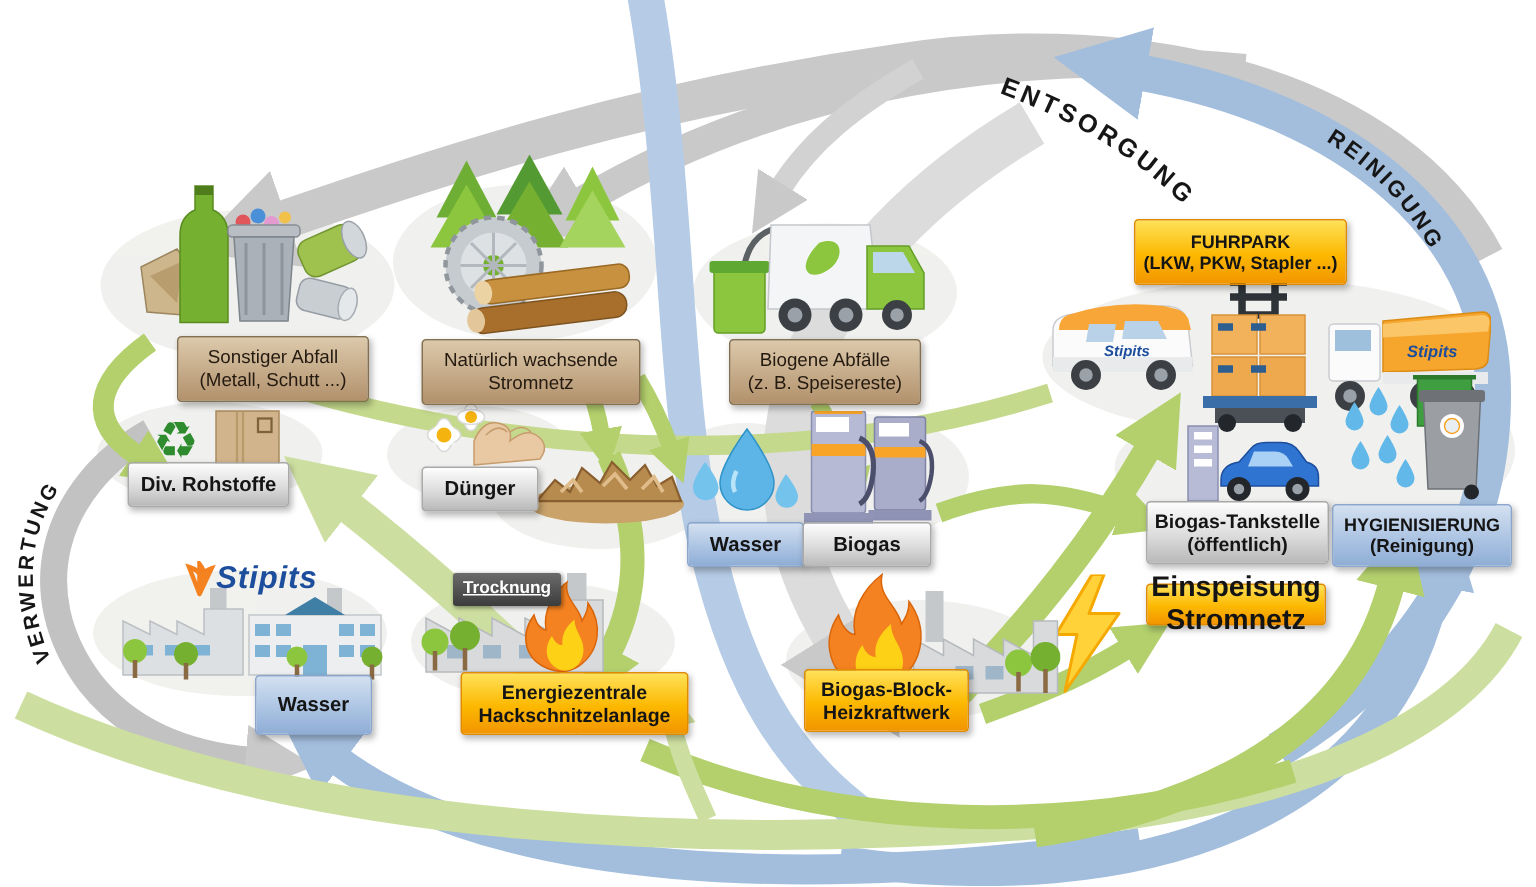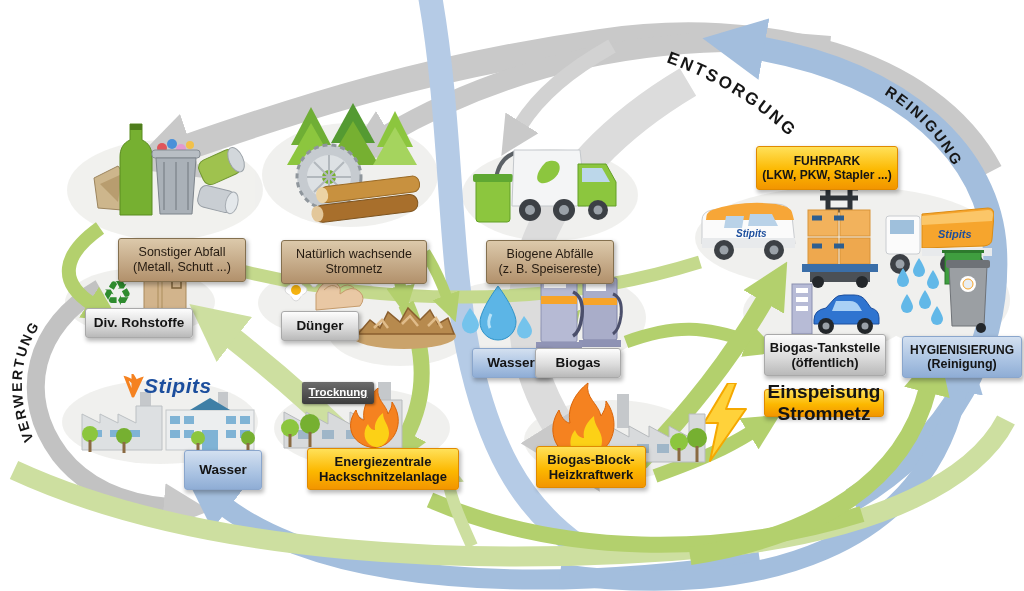--- a/index.html
+++ b/index.html
@@ -2,26 +2,26 @@
 <html><head>
 <meta charset="utf-8">
 <style>
   html,body{margin:0;padding:0;background:#fff;font-family:"Liberation Sans",sans-serif;}
   #stage{position:relative;width:1024px;height:591px;overflow:hidden;background:#fff;}
   #arrows{position:absolute;left:0;top:0;z-index:0;}
   .icon{position:absolute;z-index:2;}
   .label{position:absolute;z-index:3;display:flex;flex-direction:column;align-items:center;justify-content:center;
          text-align:center;line-height:1.18;border-radius:3px;box-shadow:1.5px 2.5px 4px rgba(0,0,0,.28);padding:2px 4px;box-sizing:border-box;}
   .label .l1{font-weight:bold;}
-  .tan{background:linear-gradient(#dcc9ab,#b2916c);color:#241a10;border:1px solid #84704f;font-size:12.5px;margin-top:14px;}
+  .tan{background:linear-gradient(#dcc9ab,#b2916c);color:#241a10;border:1px solid #84704f;font-size:12.5px;}
   .tan .l1,.tan .l2{font-weight:normal;}
   .silver{background:linear-gradient(#fdfdfd,#dcdcdc 55%,#b9b9b9);color:#141414;font-size:13.5px;font-weight:bold;border:1px solid #a9a9a9;}
   .orange{background:linear-gradient(#ffe159,#fcb800 55%,#f29500);color:#141414;font-size:12.5px;border:1px solid #e08a00;}
   .orange .l2{font-weight:bold;}
-  .blue{background:linear-gradient(#d3e0f0,#a9c2e2 60%,#8fadd5);color:#141414;font-size:13.5px;font-weight:bold;border:1px solid #8aa6cc;margin-left:14px;}
+  .blue{background:linear-gradient(#d3e0f0,#a9c2e2 60%,#8fadd5);color:#141414;font-size:13.5px;font-weight:bold;border:1px solid #8aa6cc;}
   .dark{background:linear-gradient(#6b6b6b,#3c3c3c);color:#fff;font-size:11.5px;font-weight:bold;border-radius:2px;box-shadow:1px 1px 3px rgba(0,0,0,.4);text-decoration:underline;}
   .logo{position:absolute;z-index:3;display:flex;align-items:flex-end;}
   .logo .brand{color:#1c4e9d;font-style:italic;font-weight:bold;font-size:21px;letter-spacing:.5px;}
   svg text.flow{font-family:"Liberation Sans",sans-serif;font-weight:bold;fill:#161616;}
   svg text.vbrand{font-family:"Liberation Sans",sans-serif;font-style:italic;font-weight:bold;}
 </style>
 </head>
 <body>
 
 <div id="stage">

